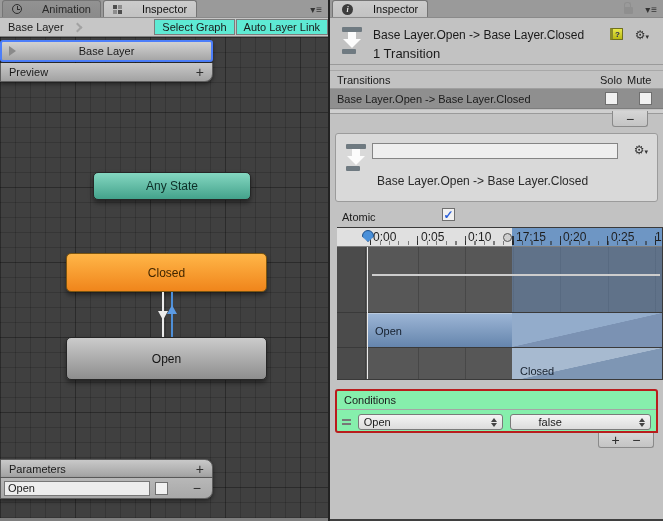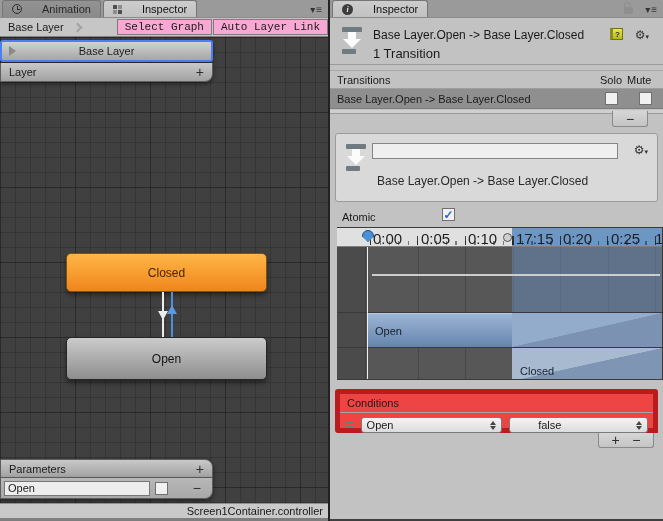--- a/index.html
+++ b/index.html
@@ -45,22 +45,22 @@
                   border-top:9px solid #fcfcfc; }
 
   
   #animator { position:absolute; left:0; top:0; width:330px; height:521px;
               background:#404040; border-right:2px solid #222; }
   .toolbar { position:absolute; top:18px; left:0; right:0; height:19px; background:#C6C6C6;
              display:flex; align-items:stretch; border-bottom:1px solid #808080; }
   .crumb { display:flex; align-items:center; padding-left:8px; }
   .crumb-arrow { width:7px; height:7px; border-top:2px solid #a2a2a2; border-right:2px solid #a2a2a2;
                  transform:rotate(45deg); margin-left:10px; }
-  .tbtn { display:flex; align-items:center; padding:0 7px; background:#f9a8d4;
-          border:1px solid #7c7c7c; margin:1px 0 1px 1px; color:#1a1a1a;font-family:Liberation Mono, monospace; }
+  .tbtn { display:flex; align-items:center; padding:0 7px; background:#5eead4;
+          border:1px solid #7c7c7c; margin:1px 0 1px 1px; color:#1a1a1a; }
   .graph-bg { position:absolute; top:37px; left:0; right:0; bottom:0; background-color:#404040;
     background-image:
       linear-gradient(to right, rgba(0,0,0,.20) 1px, transparent 1px),
       linear-gradient(to bottom, rgba(0,0,0,.20) 1px, transparent 1px),
       linear-gradient(to right, rgba(0,0,0,.16) 1px, transparent 1px),
       linear-gradient(to bottom, rgba(0,0,0,.16) 1px, transparent 1px);
     background-size:75px 75px, 75px 75px, 15px 15px, 15px 15px; }
 
   .layer-sel { left:0; top:40px; width:213px; height:22px;
                background:linear-gradient(#d2d2d2,#a6a6a6); border:2px solid #4C7EFA; border-radius:3px;
@@ -131,21 +131,21 @@
 
   
   .tl { top:227px; left:7px; width:326px; height:153px; border:1px solid #3a3a3a; border-left:none; }
   .tl-ruler { position:absolute; top:0; left:0; right:0; height:19px; background:#E0E0E0;
               border-bottom:1px solid #7e7e7e; overflow:hidden; }
   .tl-ruler-blue { position:absolute; left:175px; right:0; top:0; bottom:0; background:#6E96C4; }
   .tl-ticks-minor { position:absolute; left:33px; right:0; bottom:1px; height:4px;
     background:repeating-linear-gradient(to right, rgba(40,40,40,.55) 0 1px, transparent 1px 9.5px); }
   .tl-ticks-major { position:absolute; left:33px; right:0; bottom:1px; height:9px;
     background:repeating-linear-gradient(to right, rgba(25,25,25,.8) 0 1px, transparent 1px 47.5px); }
-  .tl-lab { position:absolute; top:2px; font-size:15px; color:#1e1e1e; }
+  .tl-lab { position:absolute; top:2px; font-size:12px; color:#1e1e1e; }
   .pin { position:absolute; left:25px; top:2px; width:12px; height:12px; background:#4a90d9;
          border:1px solid #1d4d86; border-radius:6px 6px 6px 6px;
          clip-path:polygon(0 0,100% 0,100% 55%,50% 100%,0 55%); }
   .tmark { position:absolute; left:166px; top:5px; width:9px; height:9px; border-radius:50%;
            background:#cfcfcf; border:1px solid #555; }
   .tl-body { position:absolute; top:19px; left:0; right:0; bottom:0; background:#575757; overflow:hidden; }
   .tl-precol { position:absolute; left:0; top:0; bottom:0; width:29px; background:#4b4b4b;
                border-right:1px solid #3f3f3f; }
   .tl-grid { position:absolute; left:81px; right:0; top:0; bottom:0;
     background:repeating-linear-gradient(to right, rgba(0,0,0,.18) 0 1px, transparent 1px 47.5px); }
@@ -157,22 +157,22 @@
               background:linear-gradient(#9cb5d5,#6585ad); border-top:1px solid #b9cade;
               display:flex; align-items:center; padding-left:8px; color:#141e2c; }
   .bar-open-fade { position:absolute; left:175px; right:0; top:66px; height:34px;
               background:linear-gradient(to bottom right, #93accb 49.6%, #7b92b3 50.4%); }
   .bar-closed { position:absolute; left:175px; right:0; top:101px; height:33px;
               background:linear-gradient(to bottom right, #a7bad0 49.6%, #7e96b4 50.4%);
               display:flex; align-items:flex-end; padding:0 0 4px 8px; color:#18222f; }
   .playhead { position:absolute; left:30px; top:0; bottom:0; width:1px; background:#ececec; }
 
   
-  .cond { top:389px; left:5px; width:323px; height:44px; background:#ef4444;
-          border:5px solid #b91c1c; border-radius:3px 3px 0 3px; }
+  .cond { top:389px; left:5px; width:323px; height:44px; background:#86efac;
+          border:2px solid #b91c1c; border-radius:3px 3px 0 3px; }
   .cond-head { height:19px; border-bottom:1px solid #a5a5a5; display:flex; align-items:center; padding-left:7px; }
   .cond-row { height:24px; display:flex; align-items:center; padding:0 5px; gap:7px; }
   .drag { width:9px; height:6px; border-top:2px solid #777; border-bottom:2px solid #777; }
   .popup { height:16px; background:linear-gradient(#f4f4f4,#dcdcdc); border:1px solid #7a7a7a;
            border-radius:3px; display:flex; align-items:center; padding:0 5px; }
   .popup .arr { margin-left:auto; display:flex; flex-direction:column; gap:1px; padding-left:5px; }
   .popup .arr i { width:0; height:0; border-left:3px solid transparent; border-right:3px solid transparent; }
   .popup .arr i.up { border-bottom:4px solid #444; }
   .popup .arr i.dn { border-top:4px solid #444; }
   .p1 { width:148px; } .p2 { width:144px;padding-left:28px; }
@@ -215,24 +215,27 @@
       </div>
     </div>
 
     <div class="graph-bg"></div>
 
     <div class="abs layer-sel">
       <span class="tri"></span>
       <span>Base Layer</span>
     </div>
     <div class="abs gbar layers-bar">
-      <span>Layer</span>
+      <span>Preview</span>
       <span class="plus">+</span>
     </div>
 
+    <div class="abs node node-any">
+      <span>Any State</span>
+    </div>
     <div class="abs node node-closed">
       <span>Closed</span>
     </div>
 
     <div class="abs edges">
       <div class="eline e-white"></div>
       <div class="ah-down"></div>
       <div class="eline e-blue"></div>
       <div class="ah-up"></div>
     </div>
@@ -244,23 +247,20 @@
     <div class="abs gbar params-bar">
       <span>Parameters</span>
       <span class="plus">+</span>
     </div>
     <div class="abs param-row">
       <input class="pfield" value="Open" style="">
       <span class="cb"></span>
       <span class="minus" style="margin-left:auto;margin-right:8px;">−</span>
     </div>
 
-    <div class="abs lstatus">
-      <span>Screen1Container.controller</span>
-    </div>
     <div class="abs lstatus-strip"></div>
   </div>
 
   <div id="inspector">
     <div class="tabbar">
       <div class="tab active">
         <span class="info-ic">i</span>
         <span>Inspector</span>
       </div>
       <span class="lock" style="position:absolute;right:30px;top:7px;"></span>

